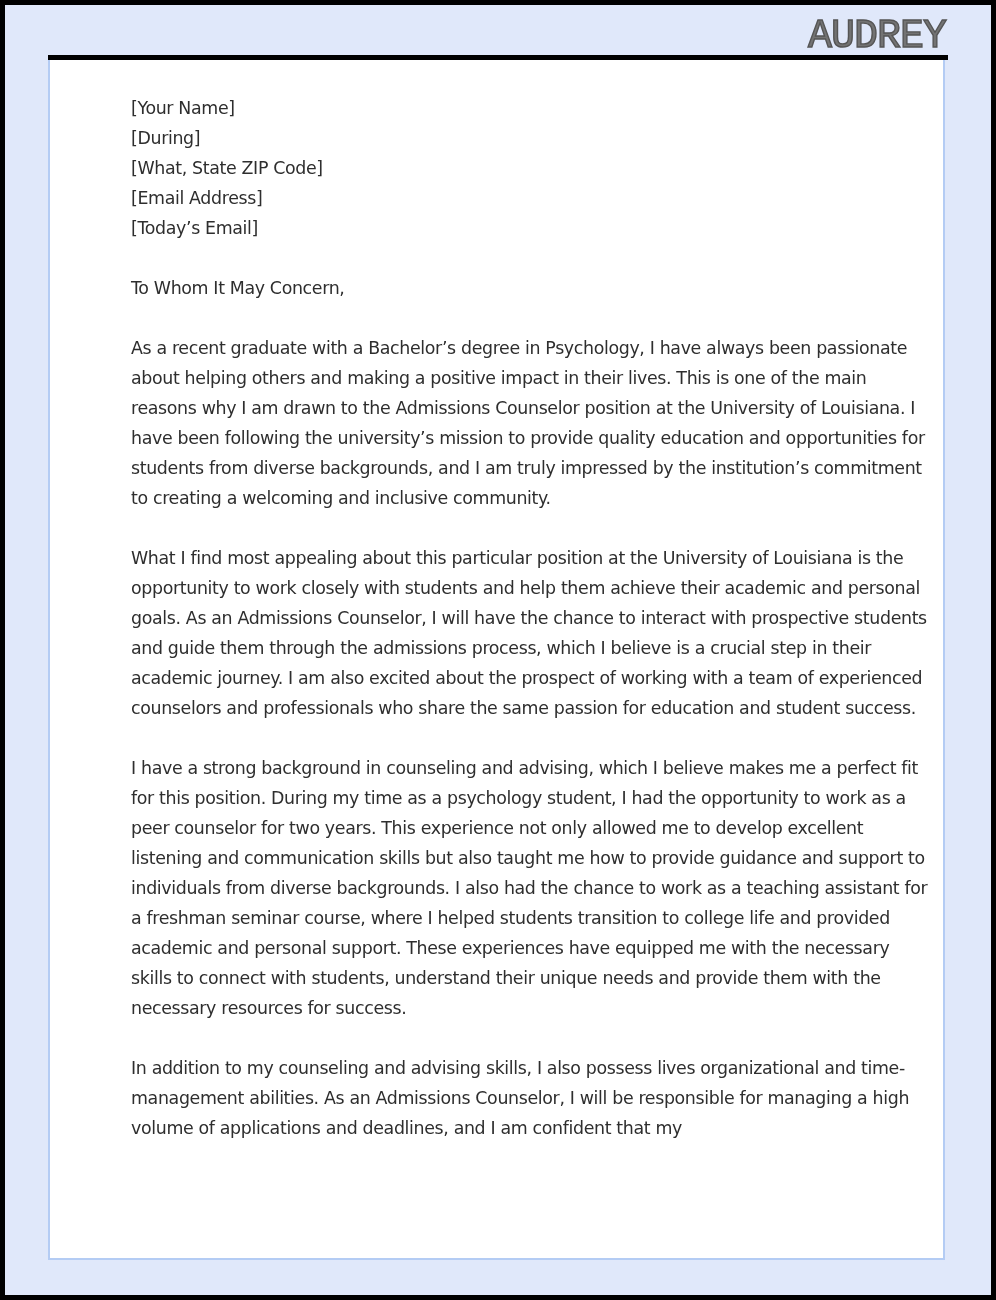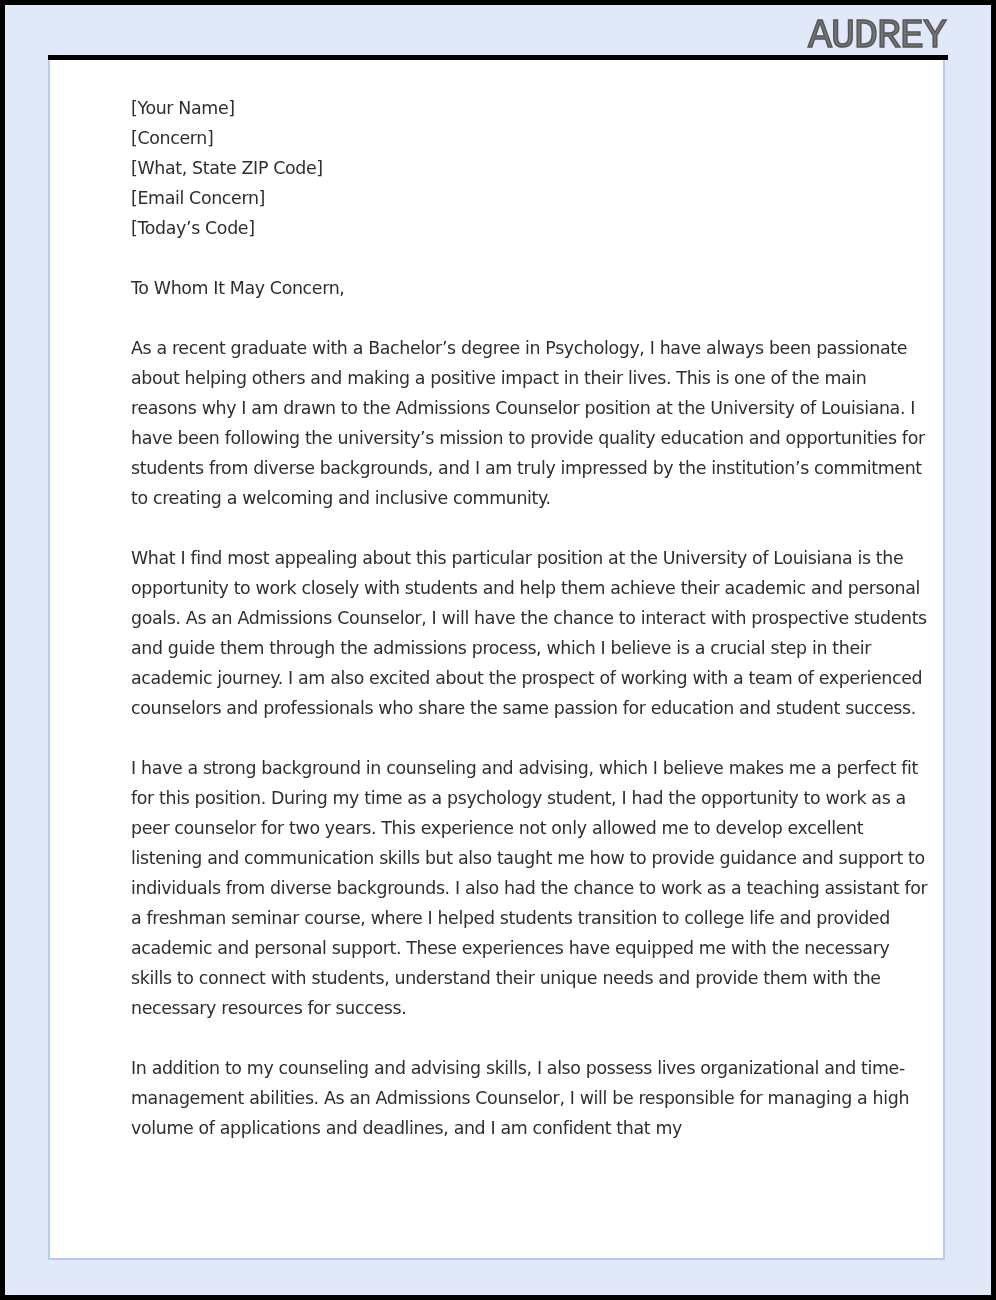--- a/index.html
+++ b/index.html
@@ -51,23 +51,23 @@
 <div class="frame">
   <div class="brand">AUDREY</div>
   <div class="page"></div>
   <div class="page-bar"></div>
   <div class="watermark">Lazyapply.com</div>
 </div>
 
 <div class="content">
   <p class="addr">
     <span style="display:block">[Your Name]</span>
-    <span style="display:block">[Concern]</span>
+    <span style="display:block">[During]</span>
     <span style="display:block">[What, State ZIP Code]</span>
-    <span style="display:block">[Email Concern]</span>
-    <span style="display:block">[Today’s Code]</span>
+    <span style="display:block">[Email Address]</span>
+    <span style="display:block">[Today’s Email]</span>
   </p>
   <p>To Whom It May Concern,</p>
   <p>As a recent graduate with a Bachelor’s degree in Psychology, I have always been passionate about helping others and making a positive impact in their lives. This is one of the main reasons why I am drawn to the Admissions Counselor position at the University of Louisiana. I have been following the university’s mission to provide quality education and opportunities for students from diverse backgrounds, and I am truly impressed by the institution’s commitment to creating a welcoming and inclusive community.</p>
   <p>What I find most appealing about this particular position at the University of Louisiana is the opportunity to work closely with students and help them achieve their academic and personal goals. As an Admissions Counselor, I will have the chance to interact with prospective students and guide them through the admissions process, which I believe is a crucial step in their academic journey. I am also excited about the prospect of working with a team of experienced counselors and professionals who share the same passion for education and student success.</p>
   <p>I have a strong background in counseling and advising, which I believe makes me a perfect fit for this position. During my time as a psychology student, I had the opportunity to work as a peer counselor for two years. This experience not only allowed me to develop excellent listening and communication skills but also taught me how to provide guidance and support to individuals from diverse backgrounds. I also had the chance to work as a teaching assistant for a freshman seminar course, where I helped students transition to college life and provided academic and personal support. These experiences have equipped me with the necessary skills to connect with students, understand their unique needs and provide them with the necessary resources for success.</p>
   <p>In addition to my counseling and advising skills, I also possess lives organizational and time-management abilities. As an Admissions Counselor, I will be responsible for managing a high volume of applications and deadlines, and I am confident that my</p>
 </div>
 
 </body></html>

